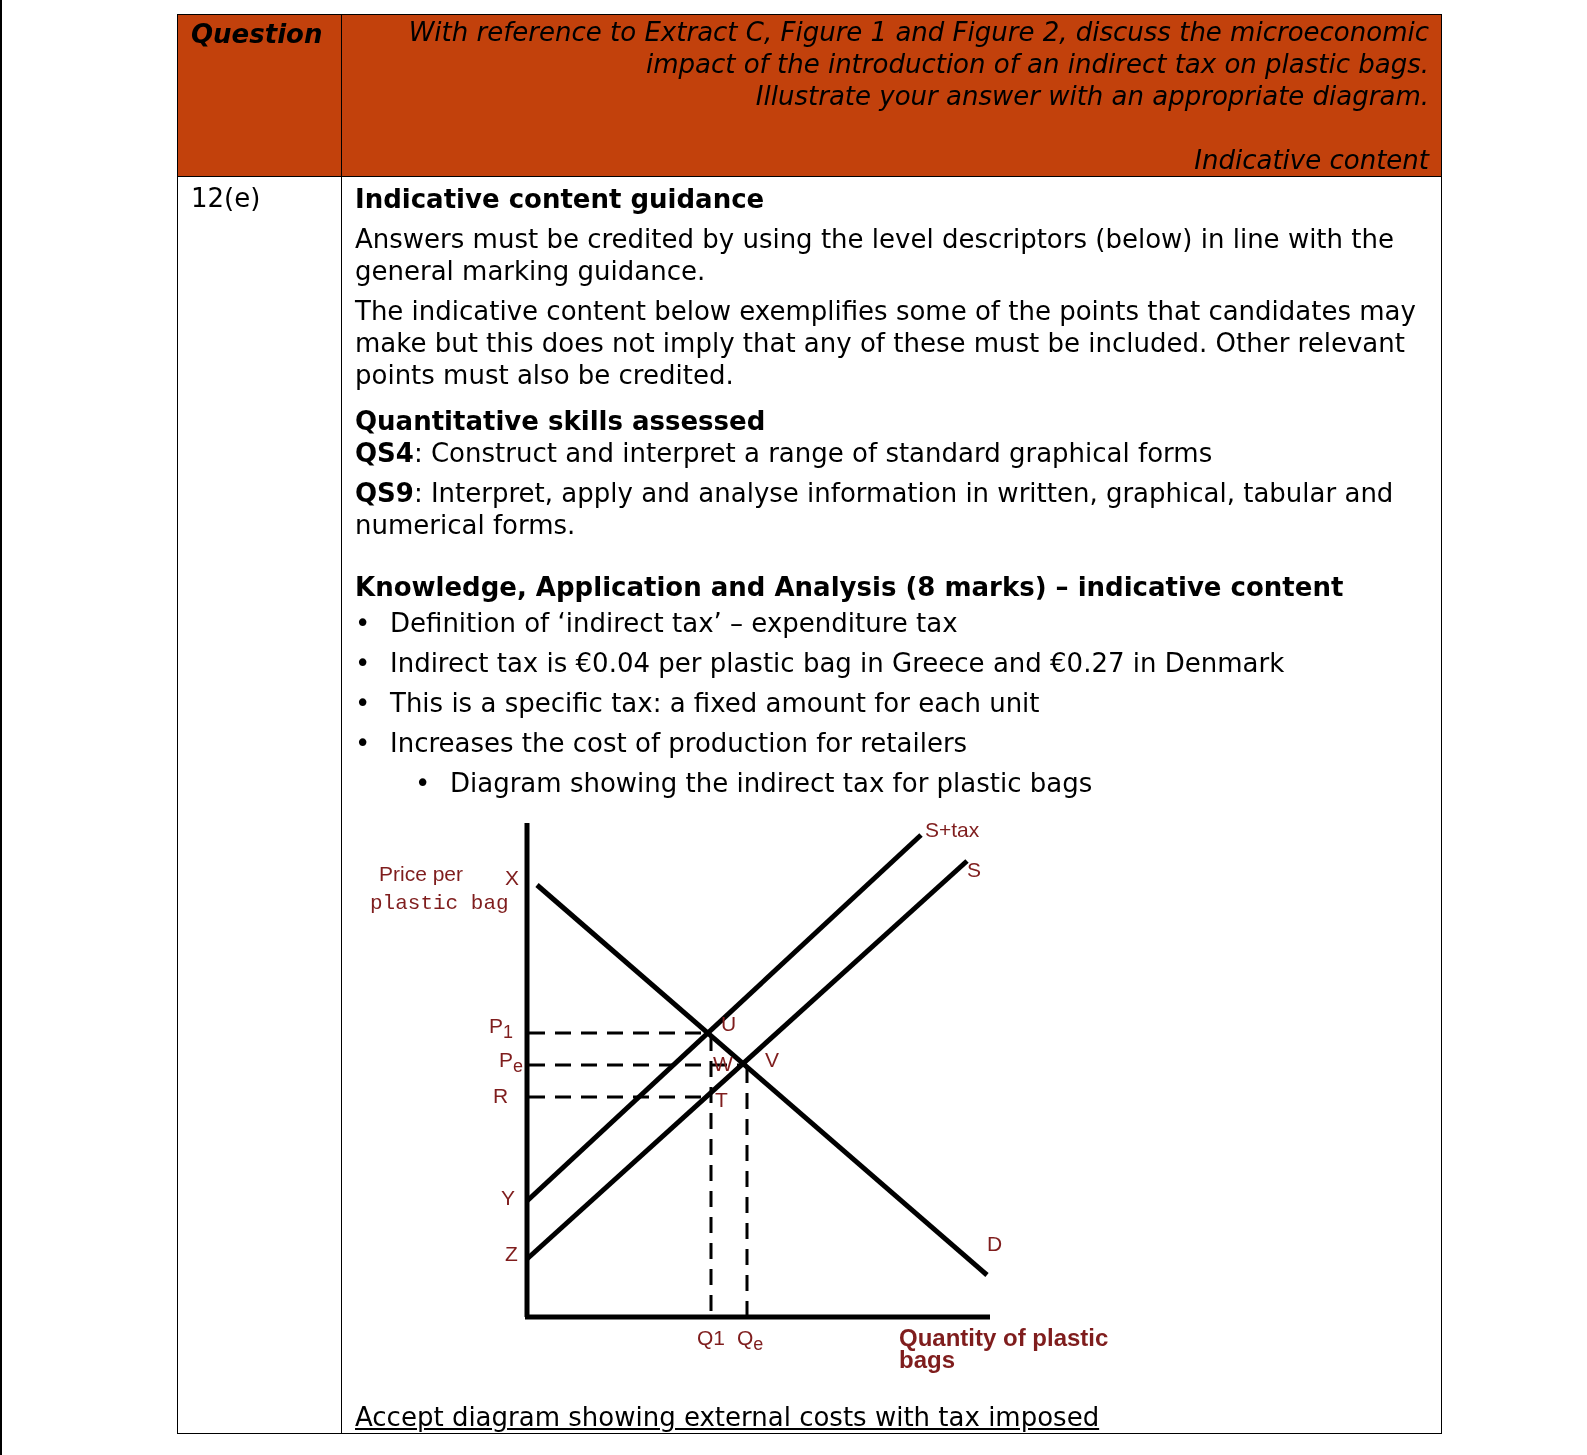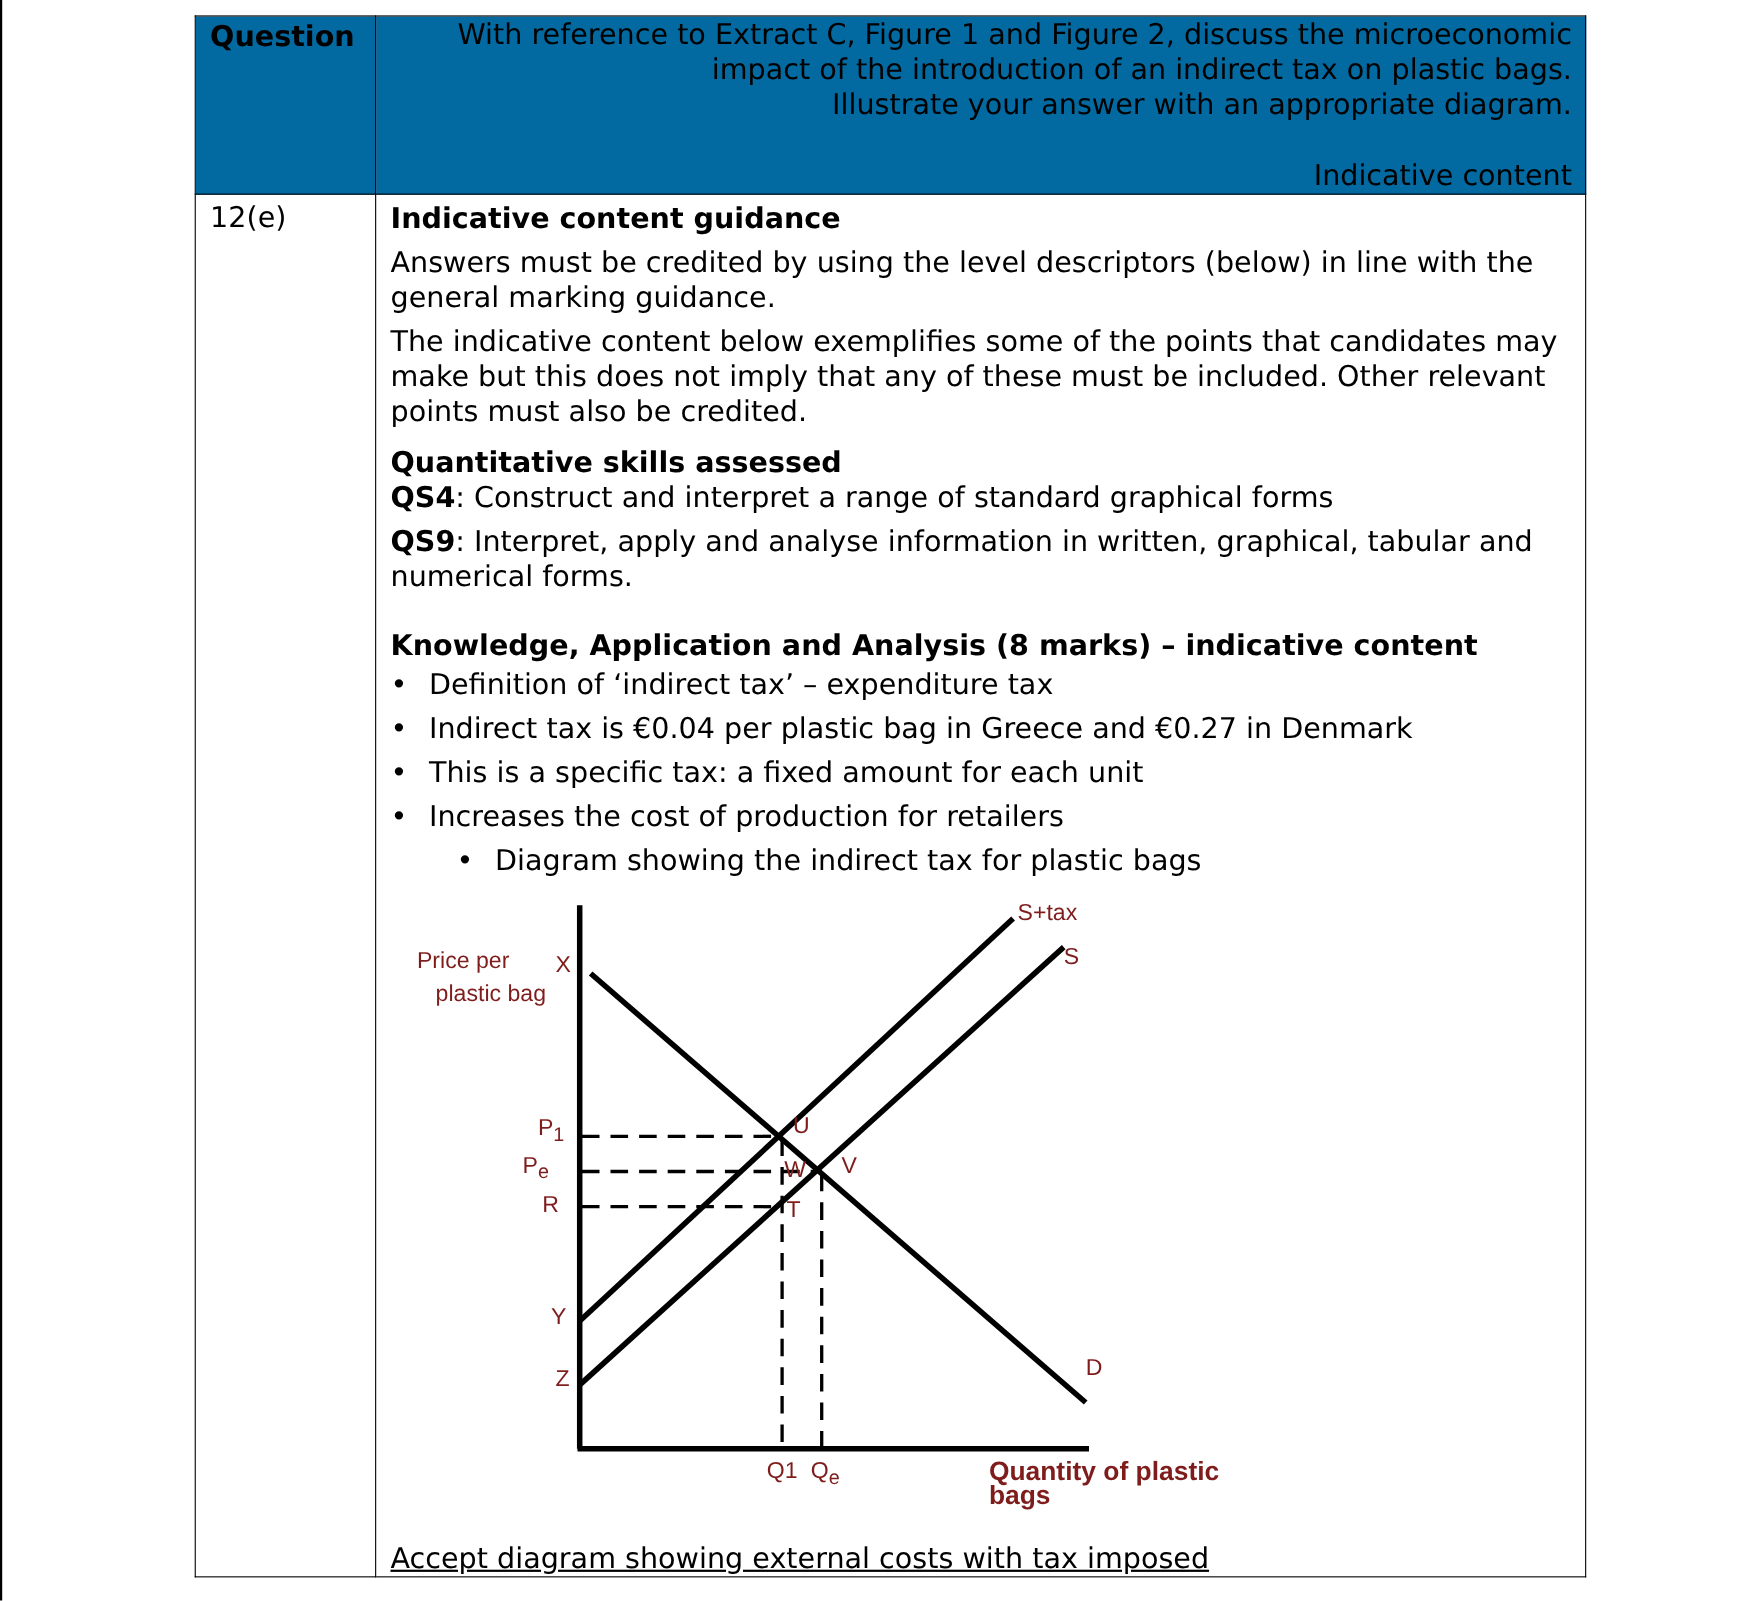--- a/index.html
+++ b/index.html
@@ -7,21 +7,21 @@
     width:1587px; height:1455px; overflow:hidden; position:relative;
     background:#ffffff; font-family:"DejaVu Sans", sans-serif; color:#000;
   }
   .left-edge { position:absolute; left:0; top:0; width:2px; height:1455px; background:#000; }
   table.ms {
     position:absolute; left:177px; top:14px; width:1265px;
     border-collapse:collapse; table-layout:fixed;
   }
   table.ms td { border:1.5px solid #000; vertical-align:top; padding:0; }
   td.c1 { width:163px; }
-  .hdr td { background:#0369a1; }
+  .hdr td { background:#c2410c;font-style:italic; }
   .qlabel { font-weight:bold; font-size:26px; padding:3px 0 0 13px; line-height:32px; }
   .qtext { font-size:26px; line-height:32px; padding:1px 12px 0 13px;text-align:right; }
   .qtext .gap { height:32px; }
   .qnum { font-weight:normal; font-size:26px; padding:5px 0 0 13px; line-height:32px; }
   .body-cell { padding:6px 12px 0 13px; font-size:26px; line-height:32px; height:1250px; }
   .b { font-weight:bold; }
   p { margin:0; }
   .mt8 { margin-top:8px; }
   .mt14 { margin-top:14px; }
   .mt30 { margin-top:30px; }
@@ -93,25 +93,25 @@
 
             <line x1="174" y1="220" x2="356" y2="220" stroke="#000" stroke-width="3" stroke-dasharray="16,10"></line>
             <line x1="174" y1="252" x2="392" y2="252" stroke="#000" stroke-width="3" stroke-dasharray="16,10"></line>
             <line x1="174" y1="284" x2="356" y2="284" stroke="#000" stroke-width="3" stroke-dasharray="16,10"></line>
 
             <line x1="356" y1="222" x2="356" y2="504" stroke="#000" stroke-width="3" stroke-dasharray="16,10"></line>
             <line x1="392" y1="254" x2="392" y2="504" stroke="#000" stroke-width="3" stroke-dasharray="16,10"></line>
           </svg>
 
           <div class="lbl" style="left:24px; top:50px;text-align:right;">Price per</div>
-          <div class="lbl" style="left:41px; top:80px;">plastic bag</div>
+          <div class="lbl" style="left:15px; top:80px;font-family:Liberation Mono, monospace;">plastic bag</div>
           <div class="lbl" style="left:150px; top:54px;">X</div>
 
           <div class="lbl" style="left:134px; top:202px;"><span>P</span><sub style="font-size:18px;">1</sub></div>
-          <div class="lbl" style="left:120px; top:236px;"><span>P</span><sub style="font-size:18px;">e</sub></div>
+          <div class="lbl" style="left:144px; top:236px;"><span>P</span><sub style="font-size:18px;">e</sub></div>
           <div class="lbl" style="left:138px; top:272px;">R</div>
           <div class="lbl" style="left:146px; top:374px;">Y</div>
           <div class="lbl" style="left:150px; top:430px;">Z</div>
 
           <div class="lbl" style="left:570px; top:6px;">S+tax</div>
           <div class="lbl" style="left:612px; top:46px;">S</div>
           <div class="lbl" style="left:632px; top:420px;">D</div>
 
           <div class="lbl" style="left:366px; top:200px;">U</div>
           <div class="lbl" style="left:358px; top:240px;">W</div>

